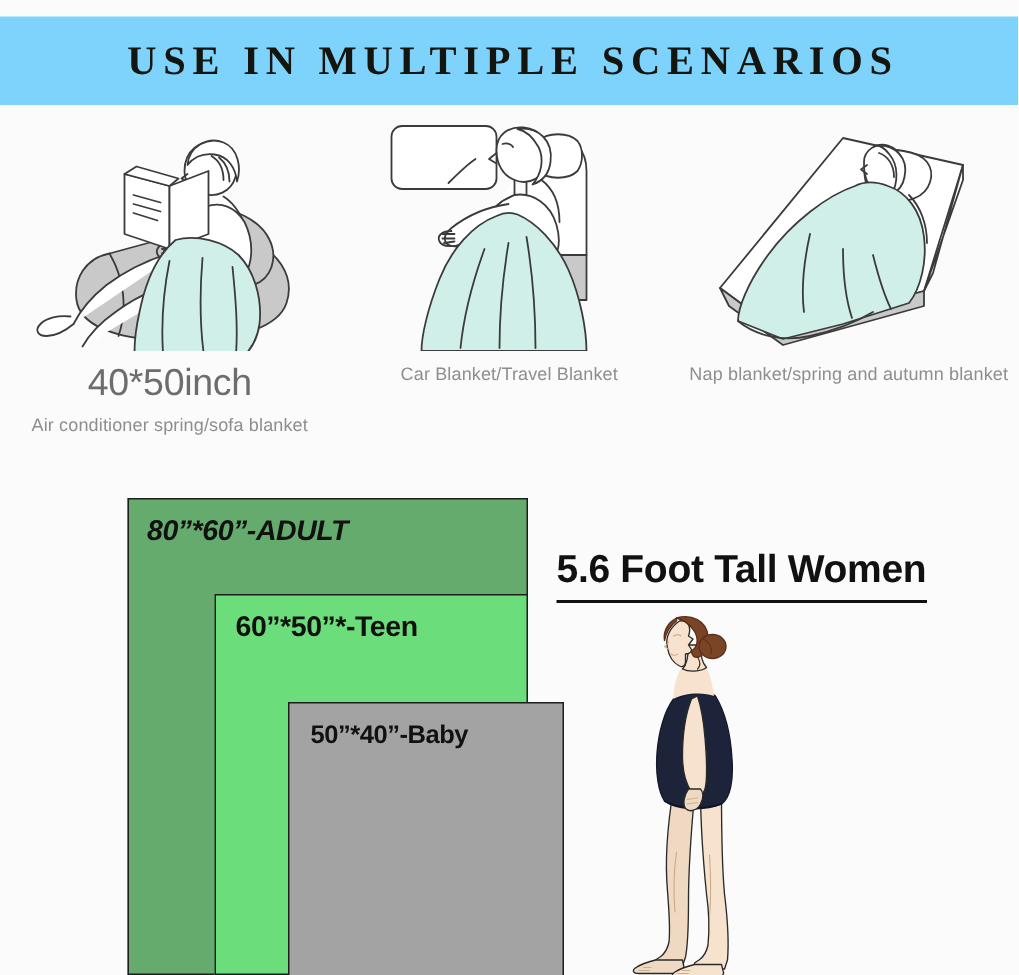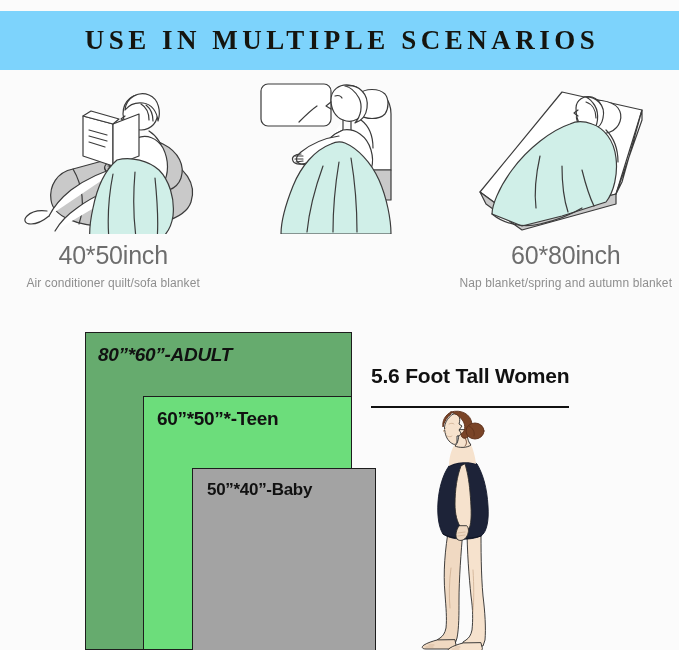--- a/index.html
+++ b/index.html
@@ -126,26 +126,26 @@
 
   
   #woman-panel {
     position: absolute;
     left: 371px;
     top: 364px;
     width: 300px;
     height: 286px;
   }
   #woman-heading {
-    font-size: 21px;
+    font-size: 26px;
     font-weight: 700;
     color: #111111;
     letter-spacing: -0.2px;
     display: inline-block;
-    padding-bottom: 18px;
+    padding-bottom: 5px;
     border-bottom: 2px solid #111111;
     white-space: nowrap;
   }
   #woman-art {
     position: absolute;
     left: 22px;
     top: 36px;
   }
 </style>
 </head>
@@ -202,21 +202,21 @@
             <path d="M104 86 C92 96 84 114 80 134 C76 152 76 164 78 172
                      C92 178 116 178 134 172 C150 167 158 156 160 142
                      C162 124 156 106 146 96 C136 87 118 82 104 86 Z" fill="#d0efe8" stroke="#3b3b3b"></path>
             <path d="M100 100 C96 120 94 142 96 166"></path>
             <path d="M122 98 C120 122 120 146 124 170"></path>
             <path d="M142 104 C144 124 146 146 144 166"></path>
           </g>
         </svg>
       </div>
       <div class="scenario-size">40*50inch</div>
-      <div class="scenario-caption">Air conditioner quilt/sofa blanket</div>
+      <div class="scenario-caption">Air conditioner spring/sofa blanket</div>
     </div>
 
     <div class="scenario">
       <div class="scenario-art">
         <svg width="200" height="160" viewBox="0 0 200 160">
           <g fill="none" stroke="#3b3b3b" stroke-width="1.2" stroke-linejoin="round" stroke-linecap="round">
 
             <rect x="22" y="10" width="70" height="42" rx="7" fill="#ffffff"></rect>
             <path d="M60 48 C66 42 72 36 78 32"></path>
 
@@ -247,20 +247,21 @@
 
             <path d="M92 70 C76 76 62 92 54 112 C46 132 42 150 42 160
                      L152 160 C152 146 148 124 140 106 C132 88 118 74 106 69
                      C101 67 96 68 92 70 Z" fill="#d0efe8" stroke="#3b3b3b"></path>
             <path d="M84 92 C76 114 70 138 68 158"></path>
             <path d="M112 84 C116 108 118 134 118 158"></path>
             <path d="M100 88 C96 112 94 136 94 158"></path>
           </g>
         </svg>
       </div>
+      <div class="scenario-caption">Car Blanket/Travel Blanket</div>
     </div>
 
     <div class="scenario">
       <div class="scenario-art">
         <svg width="200" height="160" viewBox="0 0 200 160">
           <g fill="none" stroke="#3b3b3b" stroke-width="1.2" stroke-linejoin="round" stroke-linecap="round">
 
             <path d="M96 18 L176 36 L150 120 L52 146 L14 118 Z" fill="#ffffff"></path>
 
             <path d="M14 118 L20 130 L56 156 L150 130 L150 120 L52 146 Z" fill="#c9c9c9"></path>
@@ -286,21 +287,20 @@
                      L56 152 L96 142 L140 128 C148 118 152 100 150 84
                      C148 66 138 54 126 50 C118 47 110 47 104 50 Z" fill="#d0efe8" stroke="#3b3b3b"></path>
             <path d="M74 82 C70 100 68 118 70 134"></path>
             <path d="M96 92 C96 110 98 126 102 138"></path>
             <path d="M116 96 C120 112 124 124 128 132"></path>
 
             <path d="M26 140 C38 150 56 154 74 150 C92 146 106 140 116 134"></path>
           </g>
         </svg>
       </div>
-      <div class="scenario-size">60*80inch</div>
       <div class="scenario-caption">Nap blanket/spring and autumn blanket</div>
     </div>
   </div>
 
   <div id="size-chart">
     <div class="size-box" id="box-adult">
       <div class="size-label" id="label-adult">80”*60”-ADULT</div>
     </div>
     <div class="size-box" id="box-teen">
       <div class="size-label" id="label-teen">60”*50”*-Teen</div>

